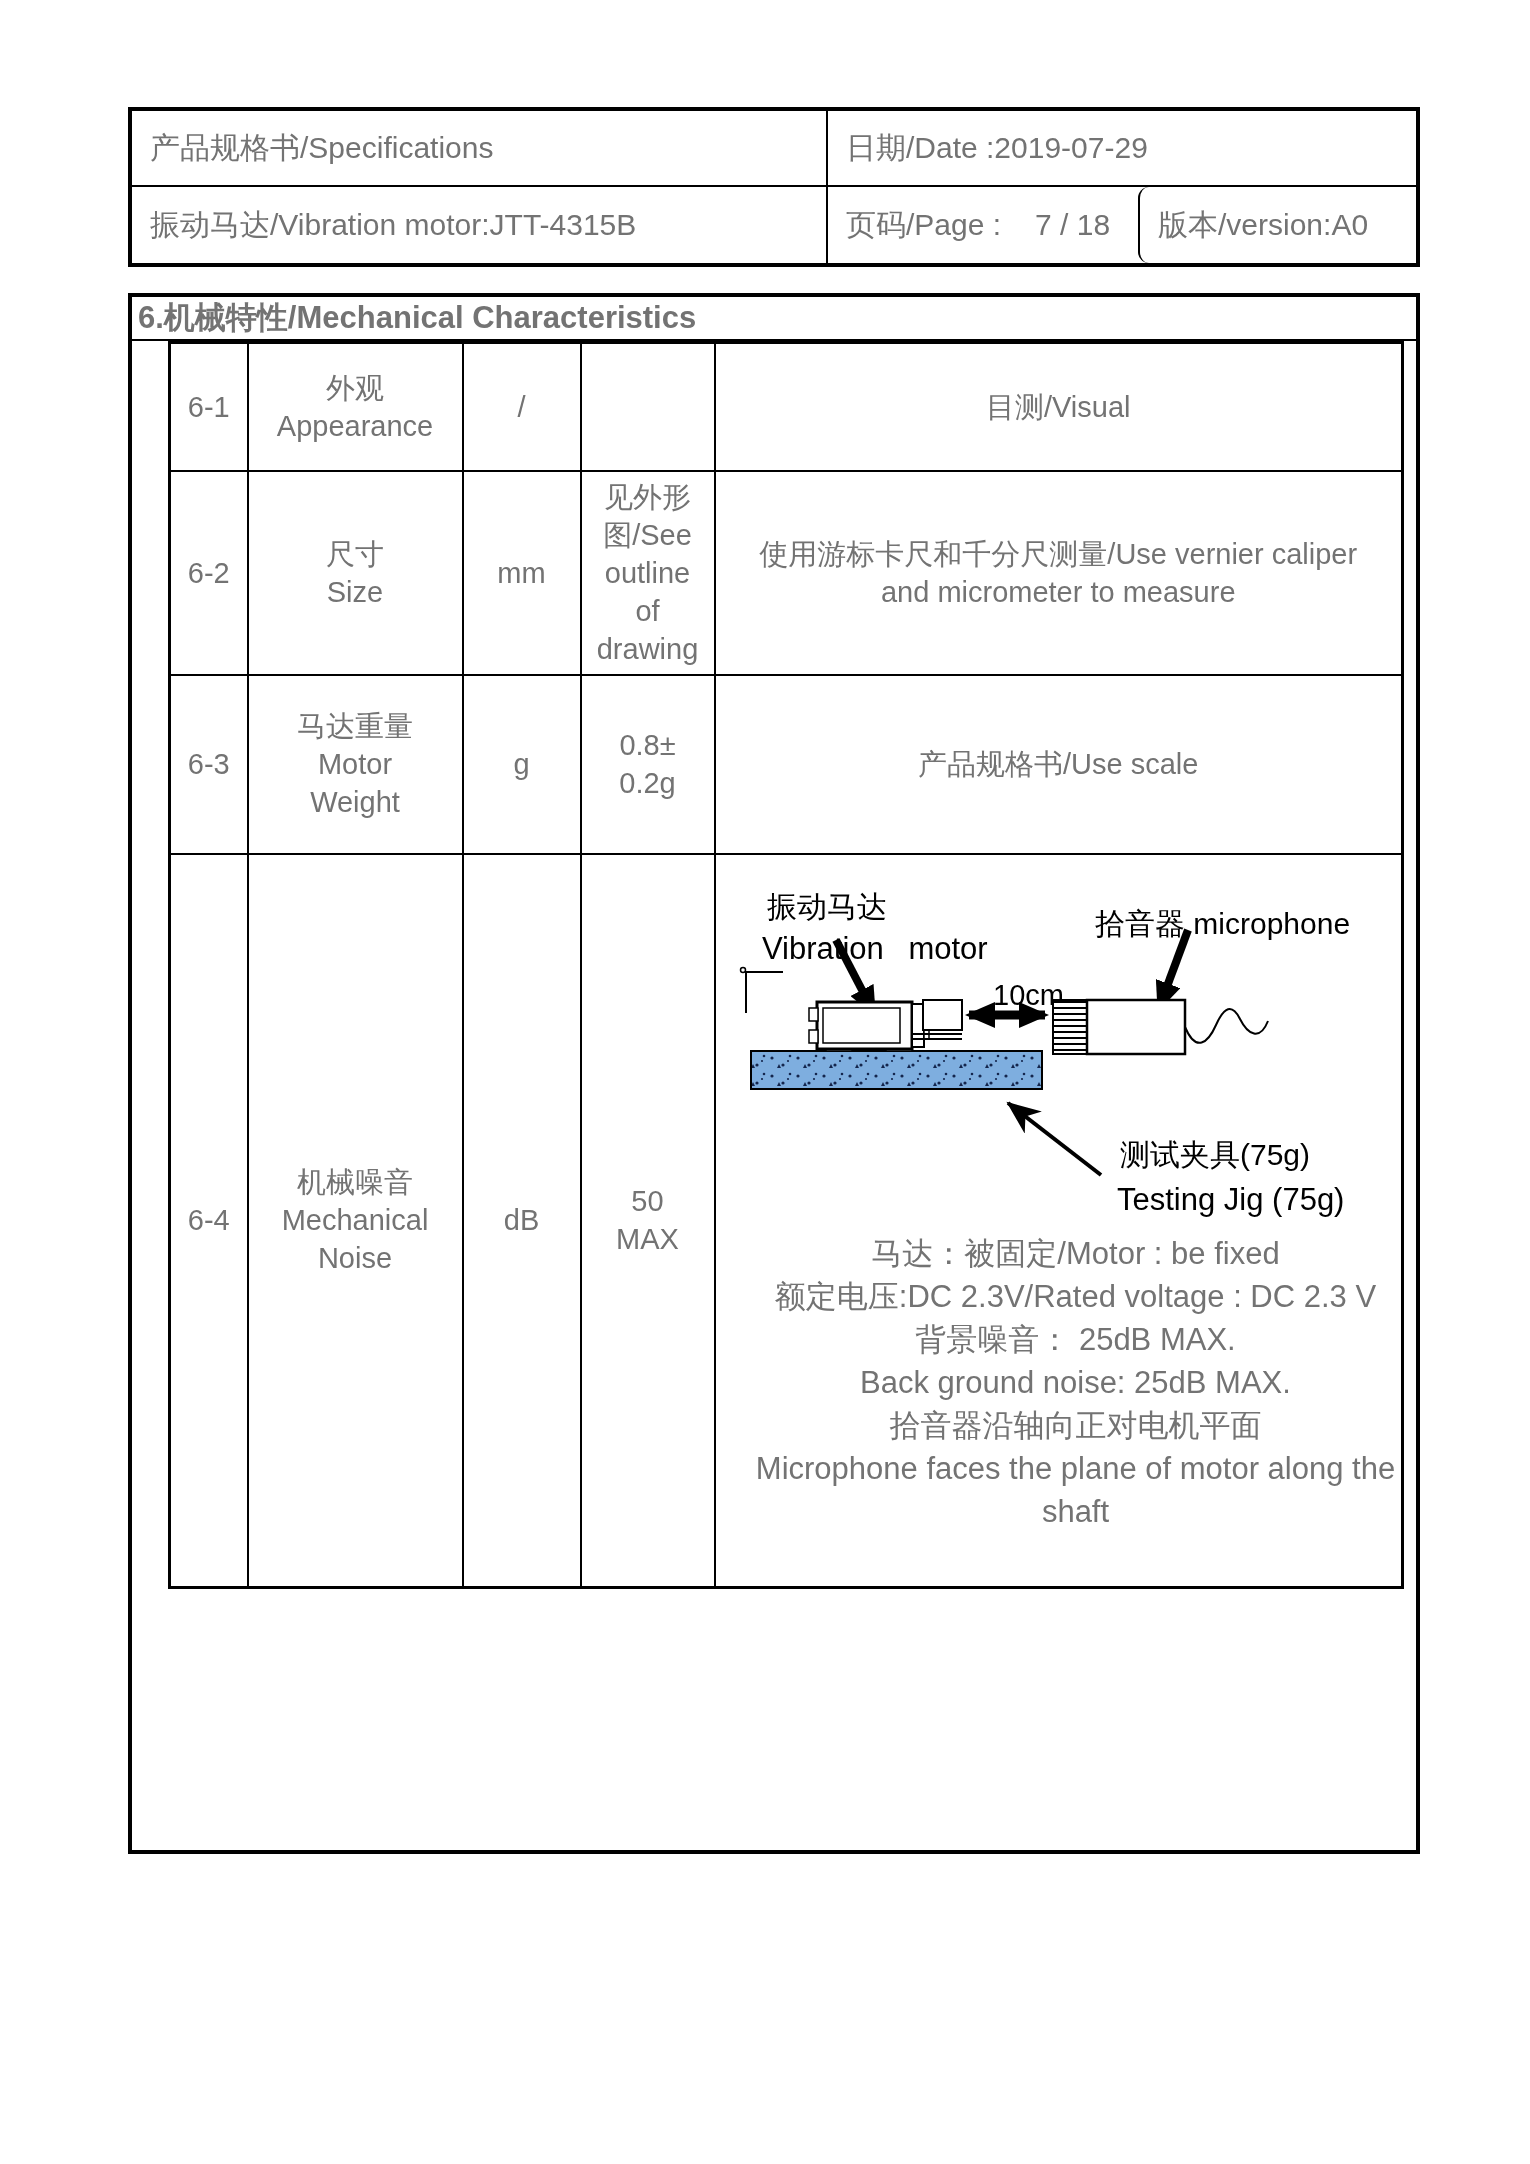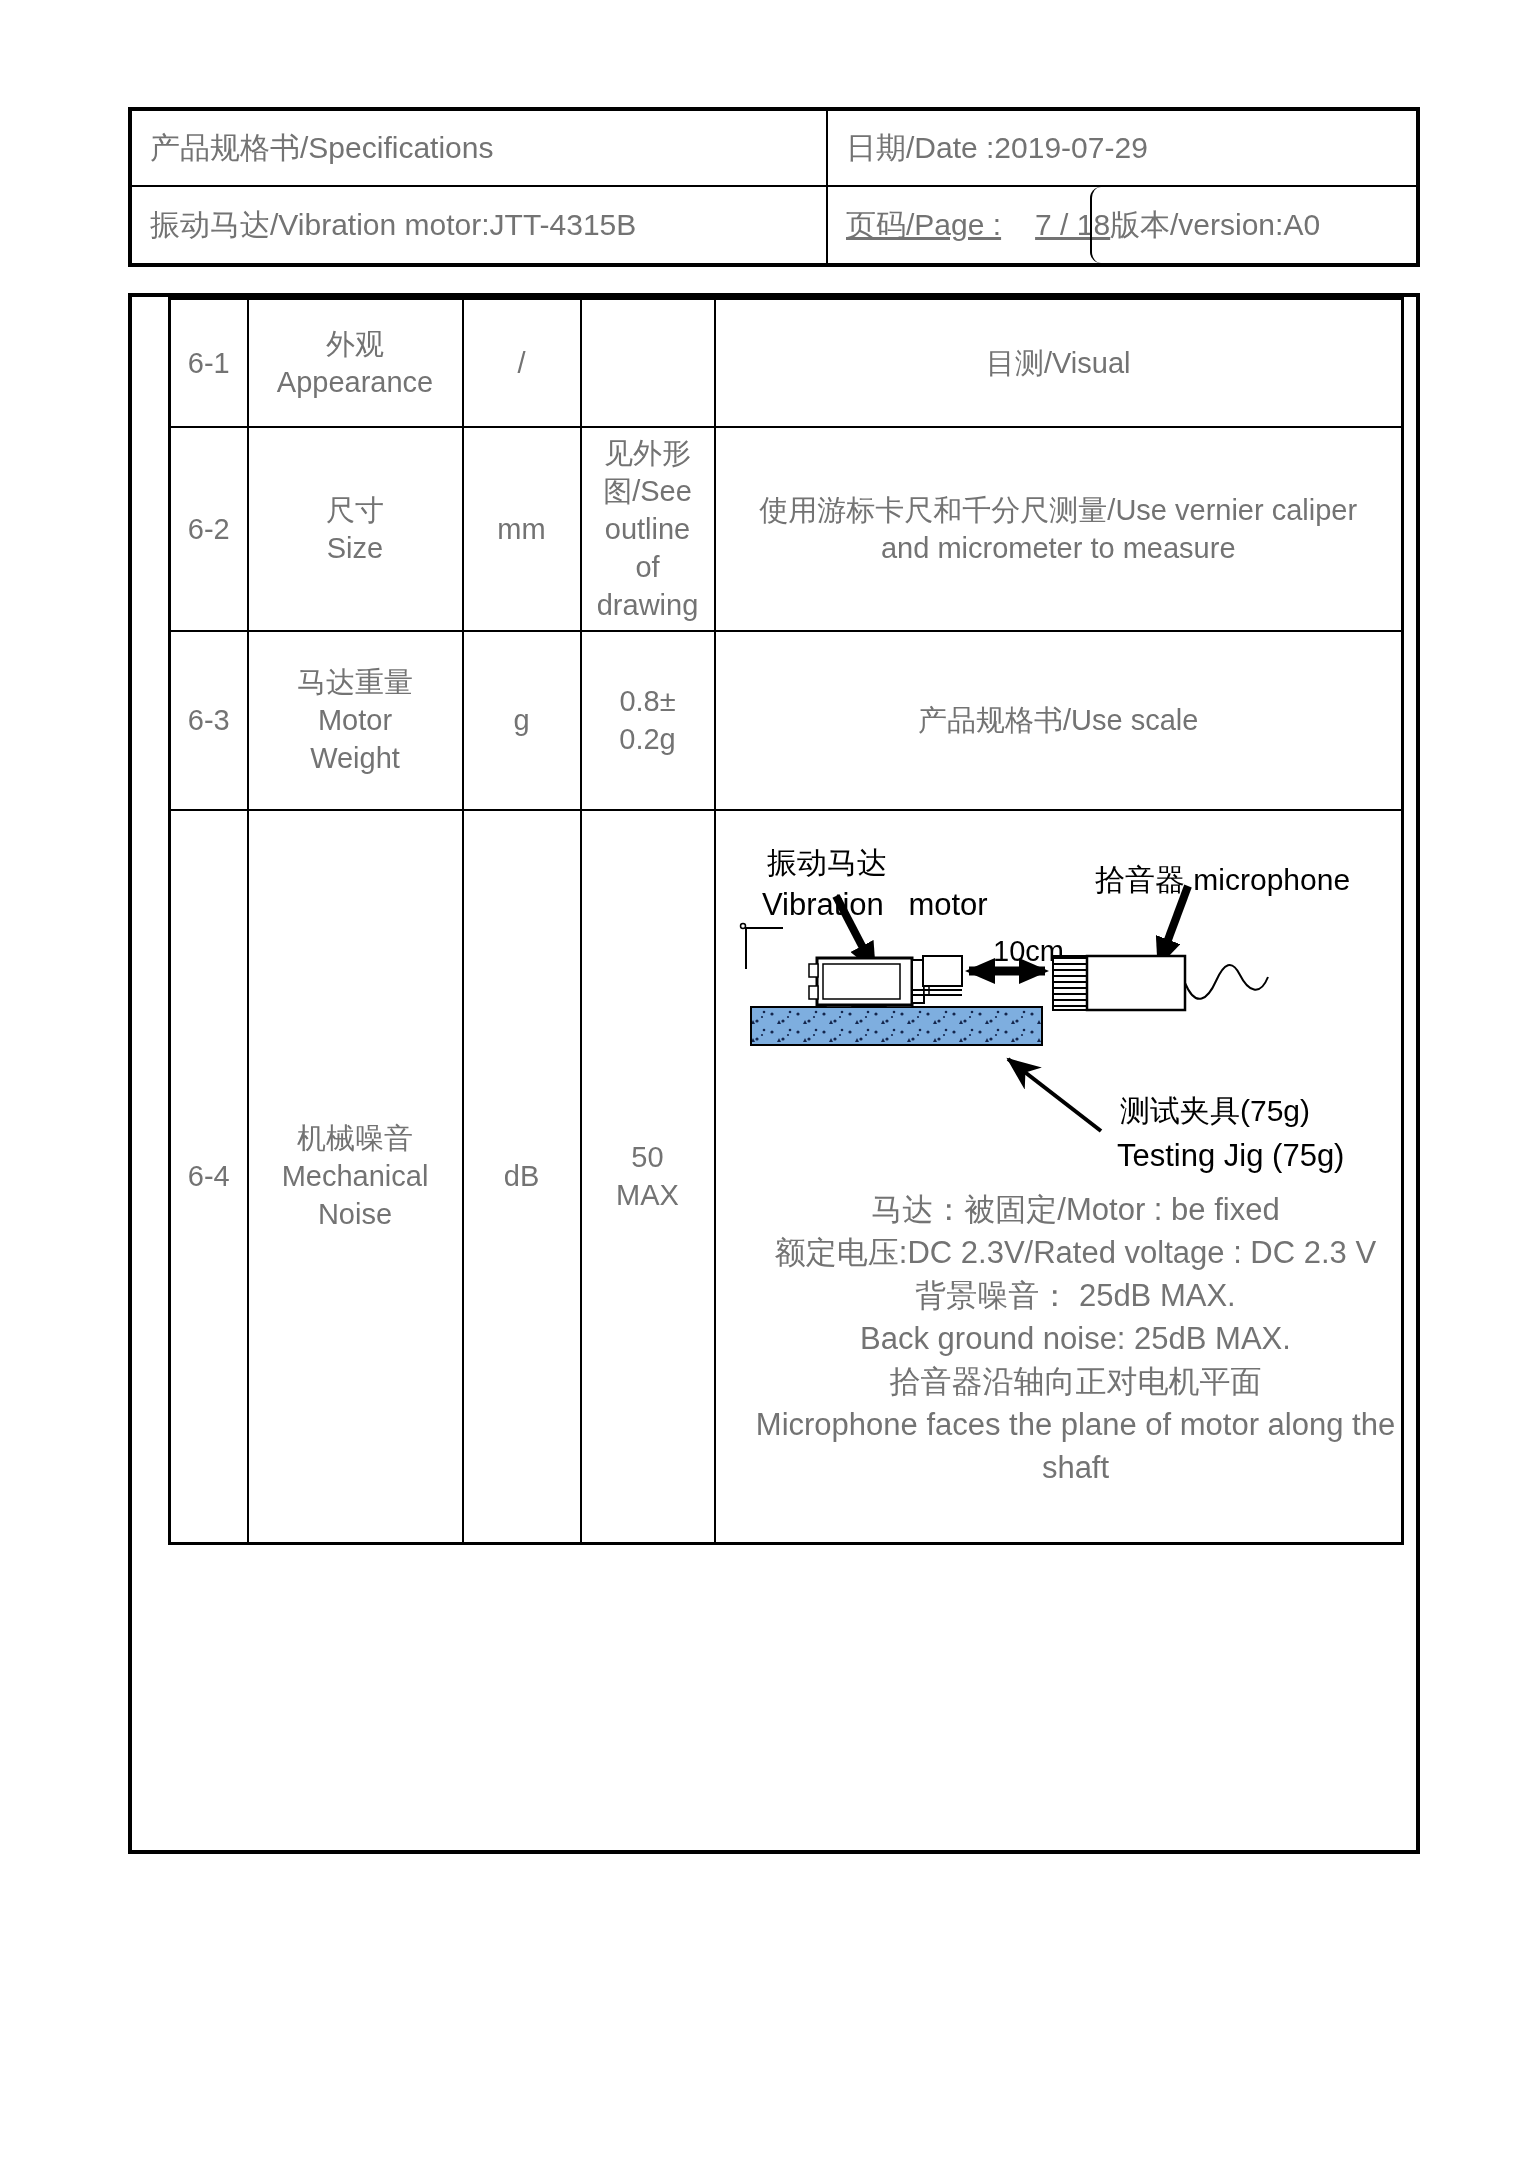--- a/index.html
+++ b/index.html
@@ -9,21 +9,21 @@
     margin:0 auto;overflow:hidden;
   }
   
   .hdr{position:absolute;left:128px;top:107px;width:1292px;border:4px solid #000;box-sizing:border-box;}
   .hdr-row{display:flex;height:76px;box-sizing:border-box;}
   .hdr-row.first{border-bottom:2px solid #000;}
   .hdr-cell{box-sizing:border-box;display:flex;align-items:center;padding-left:18px;font-size:30px;white-space:nowrap;}
   .hdr-cell.bl{border-left:2px solid #000;}
   .w-main{width:694px;}
   .w-date{flex:1;}
-  .w-page{width:264px;text-decoration:underline;}
+  .w-page{width:312px;}
   .w-ver{flex:1;border-radius:11px;}
   .pg-val{margin-left:34px;}
 
   
   .section{position:absolute;left:128px;top:293px;width:1292px;height:1561px;border:4px solid #000;box-sizing:border-box;}
   .section-title{height:42px;line-height:42px;border-bottom:2px solid #000;font-weight:bold;font-size:31px;padding-left:6px;white-space:nowrap;}
 
   
   table.spec{border-collapse:collapse;margin-left:36px;width:1233px;table-layout:fixed;}
   table.spec{border:3px solid #000;}
@@ -55,20 +55,21 @@
       <div class="hdr-cell w-main">振动马达/Vibration motor:JTT-4315B</div>
       <div class="hdr-cell w-page bl">
         <span>页码/Page :</span>
         <span class="pg-val">7 / 18</span>
       </div>
       <div class="hdr-cell w-ver bl">版本/version:A0</div>
     </div>
   </div>
 
   <div class="section">
+    <div class="section-title">6.机械特性/Mechanical Characteristics</div>
 
     <table class="spec">
       <colgroup>
         <col class="c-no">
           <col class="c-item">
           <col class="c-unit">
           <col class="c-spec">
           <col class="c-cond">
       </colgroup>
       <tbody>

